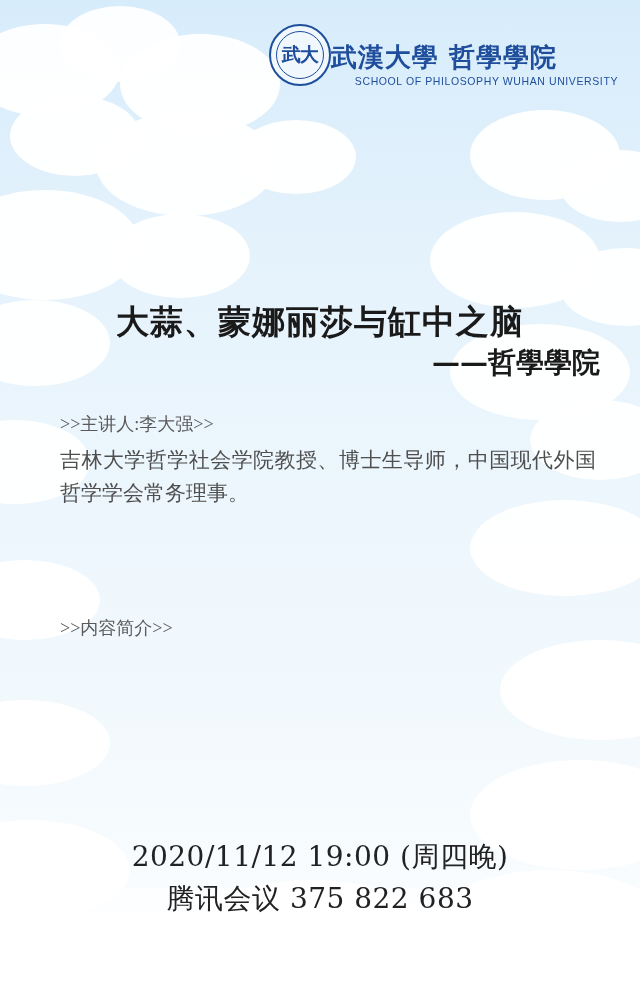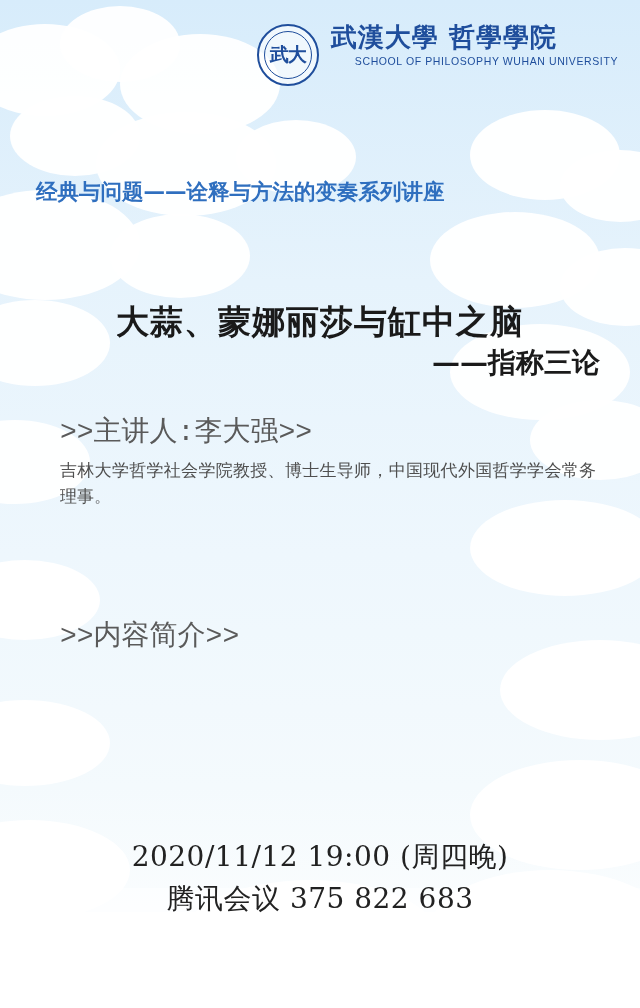--- a/index.html
+++ b/index.html
@@ -63,22 +63,21 @@
 
   .band-bottom { bottom: 0; height: 96px; }
   .band-bottom2 { bottom: 60px; height: 60px; opacity: 0.55; }
 
   
   .header {
     position: absolute;
     top: 24px;
     right: 22px;
     display: flex;
-    align-items: flex-start;
-    gap: 12px;
+    align-items: flex-end;
     z-index: 5;
   }
   .seal {
     width: 58px;
     height: 58px;
     border-radius: 50%;
     border: 2px solid #1f4e9c;
     position: relative;
     flex: none;
     background: rgba(255,255,255,0.6);
@@ -160,27 +159,27 @@
   .section {
     position: absolute;
     left: 60px;
     right: 44px;
   }
   .sec-speaker { top: 412px; }
   .sec-abstract { top: 572px; margin-top: 44px; }
 
   .sec-head {
     color: #5a5a5a;
-    font-size: 28px;
-    font-family: Liberation Mono, monospace;
+    font-size: 18px;
+    font-family: Liberation Serif, serif;
     margin-bottom: 8px;
   }
   .sec-body {
     color: #4f4f4f;
-    font-size: 17px;
+    font-size: 21px;
     line-height: 1.55;
     font-family: Liberation Serif, serif;
     text-align: justify;
   }
 
   .footer {
     position: absolute;
     left: 40px;
     right: 40px;
     bottom: 88px;
@@ -230,25 +229,24 @@
     <div class="seal">
       <div class="seal-mark">武大</div>
     </div>
     <div class="logo-text">
       <div class="logo-cn">武漢大學 哲學學院</div>
       <div class="logo-en">SCHOOL OF PHILOSOPHY  WUHAN UNIVERSITY</div>
     </div>
   </div>
 
   <div class="series">
-    <div>经典与问题——诠释与方法的变奏系列讲座</div>
   </div>
 
   <div class="title-main">大蒜、蒙娜丽莎与缸中之脑</div>
-  <div class="title-sub">——指称三论</div>
+  <div class="title-sub">——哲學學院</div>
 
   <div class="section sec-speaker">
     <div class="sec-head">&gt;&gt;主讲人:李大强&gt;&gt;</div>
     <div class="sec-body">吉林大学哲学社会学院教授、博士生导师，中国现代外国哲学学会常务理事。</div>
   </div>
 
   <div class="section sec-abstract">
     <div class="sec-head">&gt;&gt;内容简介&gt;&gt;</div>
   </div>
 

